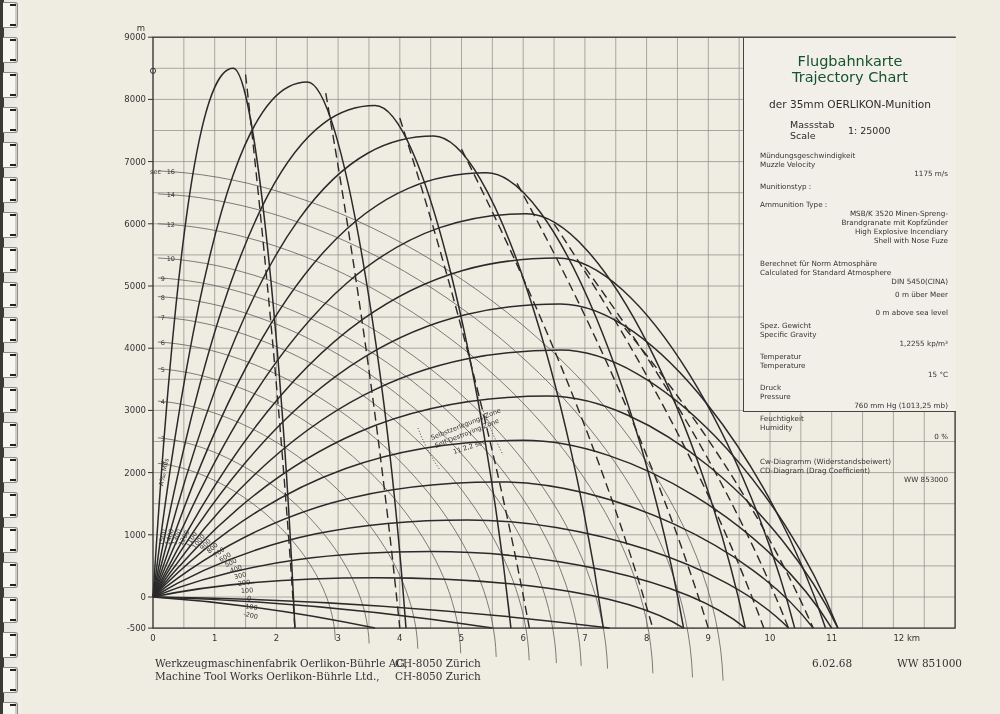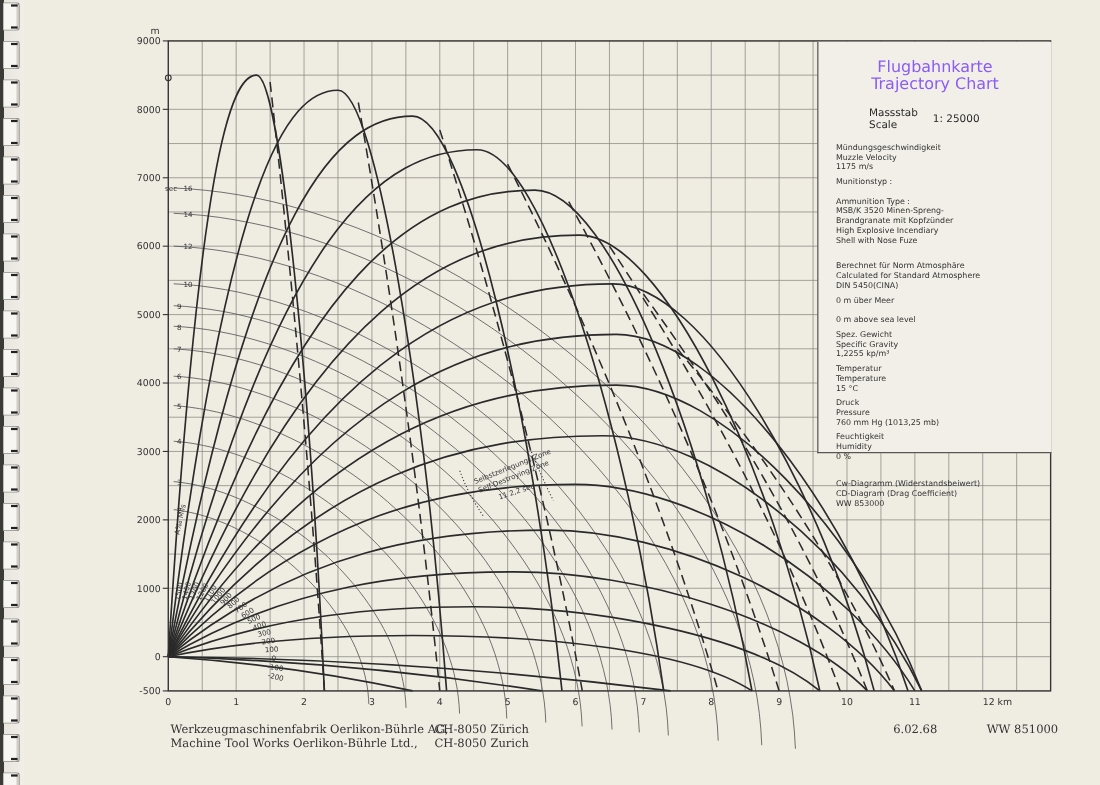--- a/index.html
+++ b/index.html
@@ -3,28 +3,28 @@
 <meta charset="utf-8">
 <style>
   html,body{margin:0;padding:0;}
   body{width:1000px;height:714px;background:#efece2;position:relative;overflow:hidden;font-family:"DejaVu Sans",sans-serif;color:#2a2a2a;}
   .binding{position:absolute;left:0;top:0;width:22px;height:714px;background:linear-gradient(90deg,#3a3a36 0,#3a3a36 4px,#e8e6de 4px,#f0eee6 22px);}
   .ring{position:absolute;left:3px;width:14px;height:24px;background:#f7f6f1;border:1px solid #8a8a86;border-left:none;border-radius:0 3px 3px 0;box-shadow:inset -2px 0 0 #cfcdc5;}
   .ring::before,.ring::after{content:"";position:absolute;right:1px;width:6px;height:2px;background:#222;}
   .ring::before{top:1px;} .ring::after{bottom:1px;}
   svg#chart{position:absolute;left:0;top:0;}
   .info{position:absolute;left:743px;top:38px;width:212px;height:373px;background:#f1efe7;border-left:1.2px solid #444;border-bottom:1.2px solid #444;}
-  .info .title{text-align:center;font-size:14.5px;line-height:16px;margin-top:15px;color:#8b5cf6;}
+  .info .title{text-align:center;font-size:14.5px;line-height:16px;margin-top:15px;color:#14532d;}
   .info .sub{text-align:center;font-size:10.6px;line-height:14px;margin-top:12px;color:#2c2c2c;}
   .info .scale{display:flex;margin-top:8px;font-size:9.5px;line-height:11px;padding-left:46px;}
   .info .scale .l{width:58px;}
   .info .scale .v{margin-top:6px;}
   .row{display:flex;justify-content:space-between;padding:0 8px 0 16px;font-size:7.2px;line-height:9px;color:#333;flex-direction:column;}
   .row .lab{white-space:pre-line;}
-  .row .val{text-align:left;white-space:pre-line;}
+  .row .val{text-align:right;white-space:pre-line;}
   .footer{position:absolute;font-family:"DejaVu Serif",serif;font-size:10.5px;color:#333;line-height:13px;}
   .ax{font-size:8.5px;fill:#333;font-family:"DejaVu Sans",sans-serif;}
   .sm{font-size:6.5px;fill:#333;font-family:"DejaVu Sans",sans-serif;}
 </style>
 </head>
 <body>
 
 <div class="binding"></div>
 <div id="rings">
     <div class="ring" style="top: 2px;"></div>
@@ -224,20 +224,21 @@
       <path d="M478 397 Q 488 425 503 455" fill="none" stroke="#333" stroke-width="1" stroke-dasharray="1 2"></path>
     </g>
 </svg>
 
 <div class="info">
   <div class="title">
     <div>Flugbahnkarte</div>
     <div>Trajectory Chart</div>
   </div>
   <div class="sub">
+    <div>der 35mm OERLIKON-Munition</div>
   </div>
   <div class="scale">
     <div class="l">
       <div>Massstab</div>
       <div>Scale</div>
     </div>
     <div class="v">1: 25000</div>
   </div>
   <div id="specs" style="margin-top:10px">
       <div class="row" style="margin-top: 0px;">

